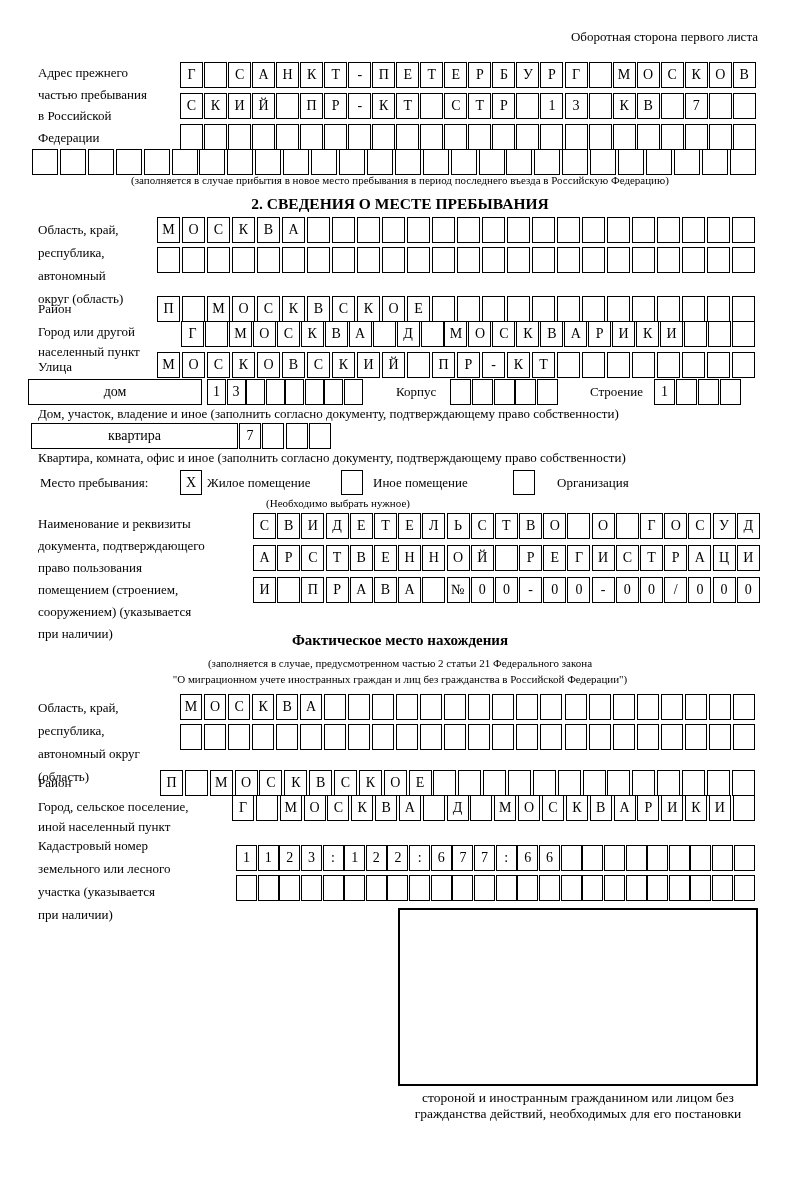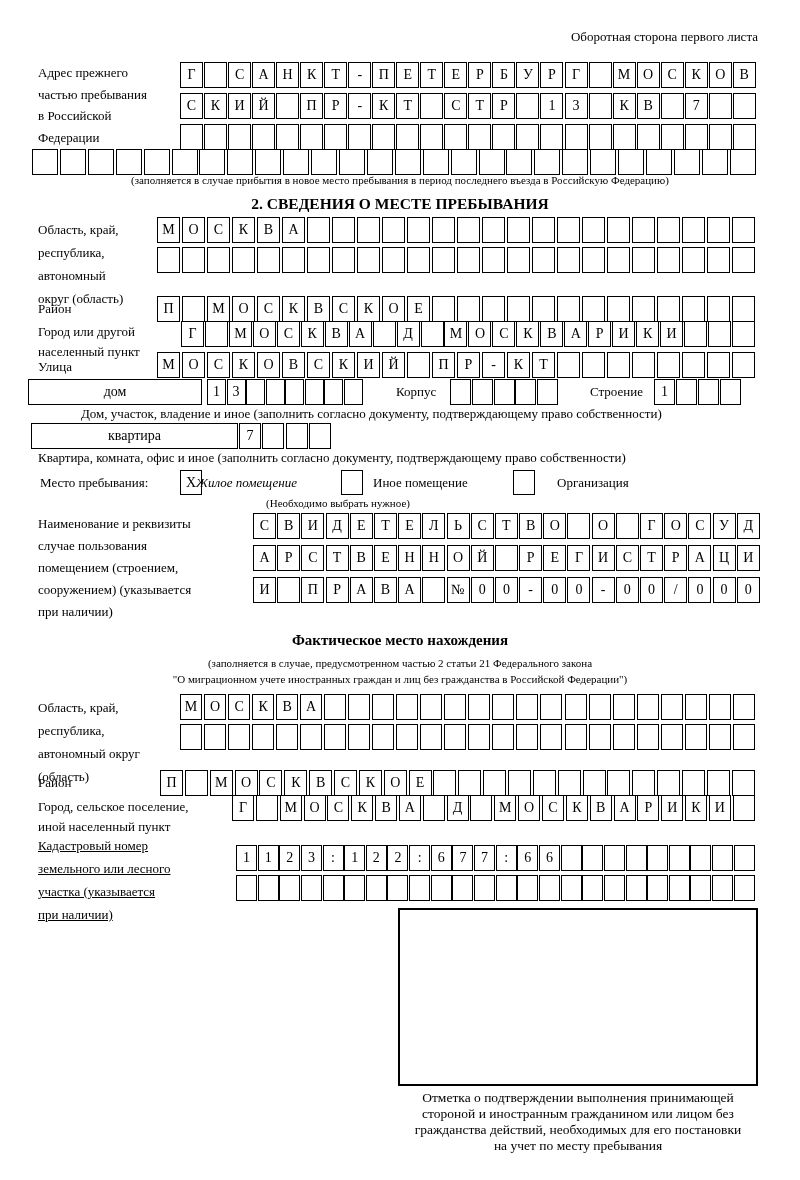--- a/index.html
+++ b/index.html
@@ -309,43 +309,44 @@
     <div class="cell"></div>
     <div class="cell"></div>
   </div>
 <div class="abs lbl" style="left:590px;top:381px;">Строение</div>
 <div class="abs cellrow" style="left:654px;top:379px;width:87px;--cw:19px;">
     <div class="cell">1</div>
     <div class="cell"></div>
     <div class="cell"></div>
     <div class="cell"></div>
   </div>
-<div class="abs note" style="left:38px;top:406px;margin-left:43px;">Дом, участок, владение и иное (заполнить согласно документу, подтверждающему право собственности)</div>
+<div class="abs note" style="left:38px;top:406px;">Дом, участок, владение и иное (заполнить согласно документу, подтверждающему право собственности)</div>
 
 <div class="abs widebox" style="left:31px;top:423px;width:205px;">квартира</div>
 <div class="abs cellrow" style="left:239px;top:423px;width:92px;--cw:20px;">
     <div class="cell">7</div>
     <div class="cell"></div>
     <div class="cell"></div>
     <div class="cell"></div>
   </div>
 <div class="abs note" style="left:38px;top:450px;">Квартира, комната, офис и иное (заполнить согласно документу, подтверждающему право собственности)</div>
 
 <div class="abs lbl" style="left:40px;top:472px;">Место пребывания:</div>
 <div class="abs checkbox" style="left:180px;top:470px;">X</div>
-<div class="abs lbl" style="left:196px;top:472px;font-style:italic;">Жилое помещение</div>
+<div class="abs lbl" style="left:207px;top:472px;">Жилое помещение</div>
 <div class="abs checkbox" style="left:341px;top:470px;"></div>
 <div class="abs lbl" style="left:373px;top:472px;">Иное помещение</div>
 <div class="abs checkbox" style="left:513px;top:470px;"></div>
 <div class="abs lbl" style="left:557px;top:472px;text-align:right;">Организация</div>
 <div class="abs notec" style="left:173px;top:497px;width:330px;">(Необходимо выбрать нужное)</div>
 
 <div class="abs lbl" style="left:38px;top:513px;line-height:22px;">
   <div>Наименование и реквизиты</div>
-  <div>случае пользования</div>
+  <div>документа, подтверждающего</div>
+  <div>право пользования</div>
   <div>помещением (строением,</div>
   <div>сооружением) (указывается</div>
   <div>при наличии)</div>
 </div>
 <div class="abs cellrow" style="left:253px;top:513px;width:507px;--cw:21px;">
     <div class="cell">С</div>
     <div class="cell">В</div>
     <div class="cell">И</div>
     <div class="cell">Д</div>
     <div class="cell">Е</div>
@@ -526,21 +527,21 @@
     <div class="cell">К</div>
     <div class="cell">В</div>
     <div class="cell">А</div>
     <div class="cell">Р</div>
     <div class="cell">И</div>
     <div class="cell">К</div>
     <div class="cell">И</div>
     <div class="cell"></div>
   </div>
 
-<div class="abs lbl" style="left:38px;top:834px;line-height:23px;text-decoration:underline;">
+<div class="abs lbl" style="left:38px;top:834px;line-height:23px;">
   <div>Кадастровый номер</div>
   <div>земельного или лесного</div>
   <div>участка (указывается</div>
   <div>при наличии)</div>
 </div>
 <div class="abs cellrow" style="left:236px;top:845px;width:519px;--cw:19px;">
     <div class="cell">1</div>
     <div class="cell">1</div>
     <div class="cell">2</div>
     <div class="cell">3</div>
@@ -587,17 +588,15 @@
     <div class="cell"></div>
     <div class="cell"></div>
     <div class="cell"></div>
     <div class="cell"></div>
     <div class="cell"></div>
     <div class="cell"></div>
   </div>
 
 <div class="abs stamp-box" style="left:398px;top:908px;width:356px;height:174px;"></div>
 <div class="abs cap" style="left:388px;top:1090px;width:380px;">
-  <div>Отметка о подтверждении выполнения принимающей</div>
   <div>стороной и иностранным гражданином или лицом без</div>
   <div>гражданства действий, необходимых для его постановки</div>
-  <div>на учет по месту пребывания</div>
 </div>
 
 </body></html>

